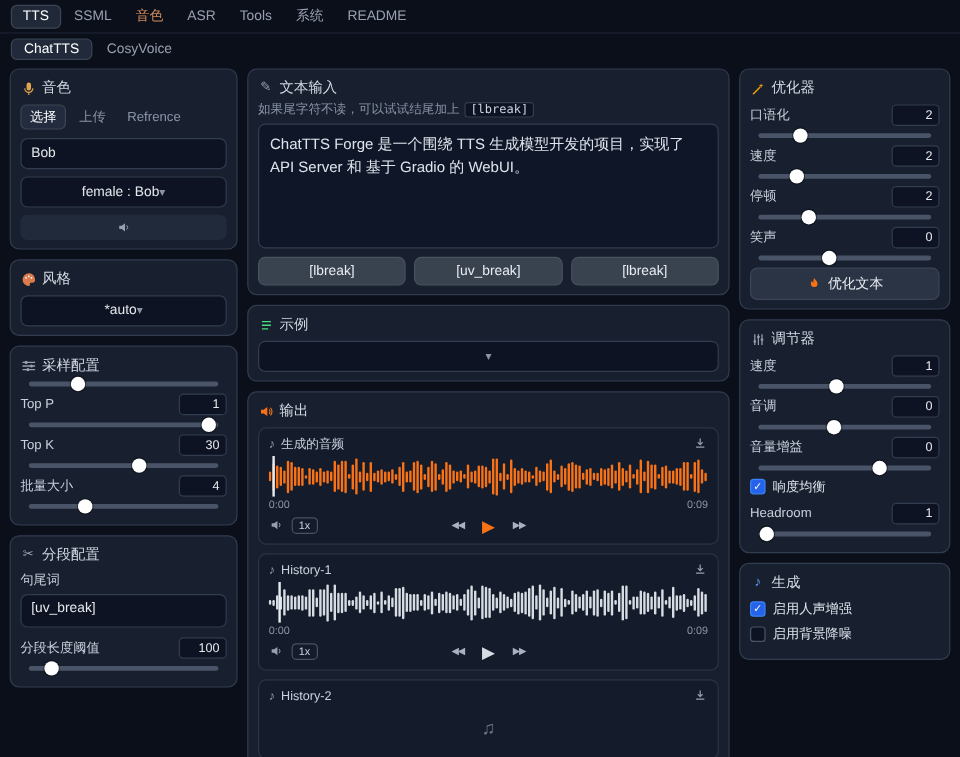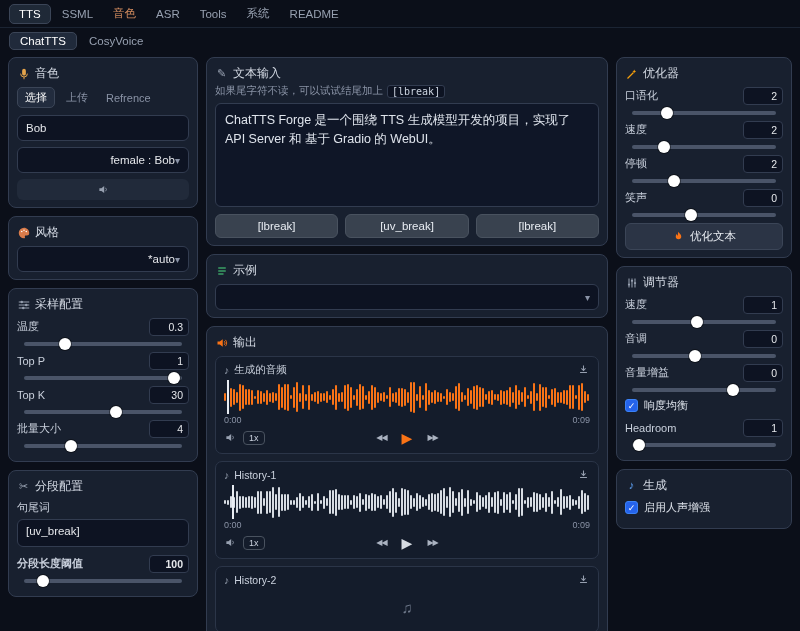--- a/index.html
+++ b/index.html
@@ -30,21 +30,21 @@
   .picon { width:13px; height:13px; display:inline-flex; align-items:center; justify-content:center; flex:none; font-size:11px; line-height:1; }
   .glyph-gray { color:#97a0b0; }
   .glyph-blue { color:#60a5fa; }
   
   .input, .dropdown {
     background:#0d1322; border:1px solid #323c50; border-radius:6px;
     color:#e5e7eb; font-size:11.5px; padding:5px 8px; width:100%;
   }
   input.input { height:26px; font-family:inherit; }
   textarea { font-family:inherit; resize:none; }
-  .dropdown { display:flex; justify-content:flex-end; align-items:center; height:26px; cursor:pointer; }
+  .dropdown { display:flex; justify-content:center; align-items:center; height:26px; cursor:pointer; }
   .chev { color:#8a93a6; font-size:10px; }
   
   .vtabs { display:flex; gap:4px; margin-bottom:7px; align-items:center; }
   .vtab { font-size:11px; color:#8a93a6; padding:2px 7px; border-radius:5px; cursor:pointer; }
   .vtab.active { background:#222c3e; border:1px solid #3b4557; color:#fff; }
   .gap6 { height:6px; }
   .preview-bar { margin-top:6px; height:21px; background:#212a3a; border-radius:6px; display:flex; align-items:center; justify-content:center; cursor:pointer; }
   .hint { font-size:10.5px; color:#8a93a6; line-height:1.35; margin-bottom:5px; }
   
   .ctl { margin-bottom:6px; }
@@ -160,24 +160,20 @@
           <svg viewBox="0 0 16 16" width="12" height="12" stroke="#97a0b0" stroke-width="1.4" fill="none">
               <path d="M1 4h14M1 8h14M1 12h14"></path>
               <circle cx="5" cy="4" r="1.7" fill="#97a0b0" stroke="none"></circle>
               <circle cx="11" cy="8" r="1.7" fill="#97a0b0" stroke="none"></circle>
               <circle cx="7" cy="12" r="1.7" fill="#97a0b0" stroke="none"></circle>
             </svg>
         </span>
         <span>采样配置</span>
       </div>
       <div class="ctl">
-        <div class="ctl-row">
-            <span class="ctl-label">温度</span>
-            <span class="ctl-val">0.3</span>
-          </div>
         <div class="track">
             <div class="knob" style="left: 26%;"></div>
           </div>
       </div>
       <div class="ctl">
         <div class="ctl-row">
             <span class="ctl-label">Top P</span>
             <span class="ctl-val">1</span>
           </div>
         <div class="track">
@@ -205,21 +201,21 @@
     </div>
 
     <div class="panel">
       <div class="phead">
         <span class="picon glyph-gray">✂</span>
         <span>分段配置</span>
       </div>
       <div class="ctl-label" style="margin-bottom:4px;">句尾词</div>
       <textarea class="input" style="height: 28px;">[uv_break]</textarea>
       <div style="height:5px;"></div>
-      <div class="ctl" style="margin-bottom:0;font-weight:bold;">
+      <div class="ctl" style="margin-bottom:0;">
         <div class="ctl-row">
             <span class="ctl-label">分段长度阈值</span>
             <span class="ctl-val">100</span>
           </div>
         <div class="track">
             <div class="knob" style="left: 12%;"></div>
           </div>
       </div>
     </div>
   </div>
@@ -725,16 +721,20 @@
       <div class="phead">
         <span class="picon glyph-blue">♪</span>
         <span>生成</span>
       </div>
       <div class="check-row">
         <span class="checkbox checked">
             <span>✓</span>
           </span>
         <span>启用人声增强</span>
       </div>
+      <div class="check-row">
+        <span class="checkbox unchecked"></span>
+        <span>启用背景降噪</span>
+      </div>
 
     </div>
   </div>
 </div>
 
 </body></html>

